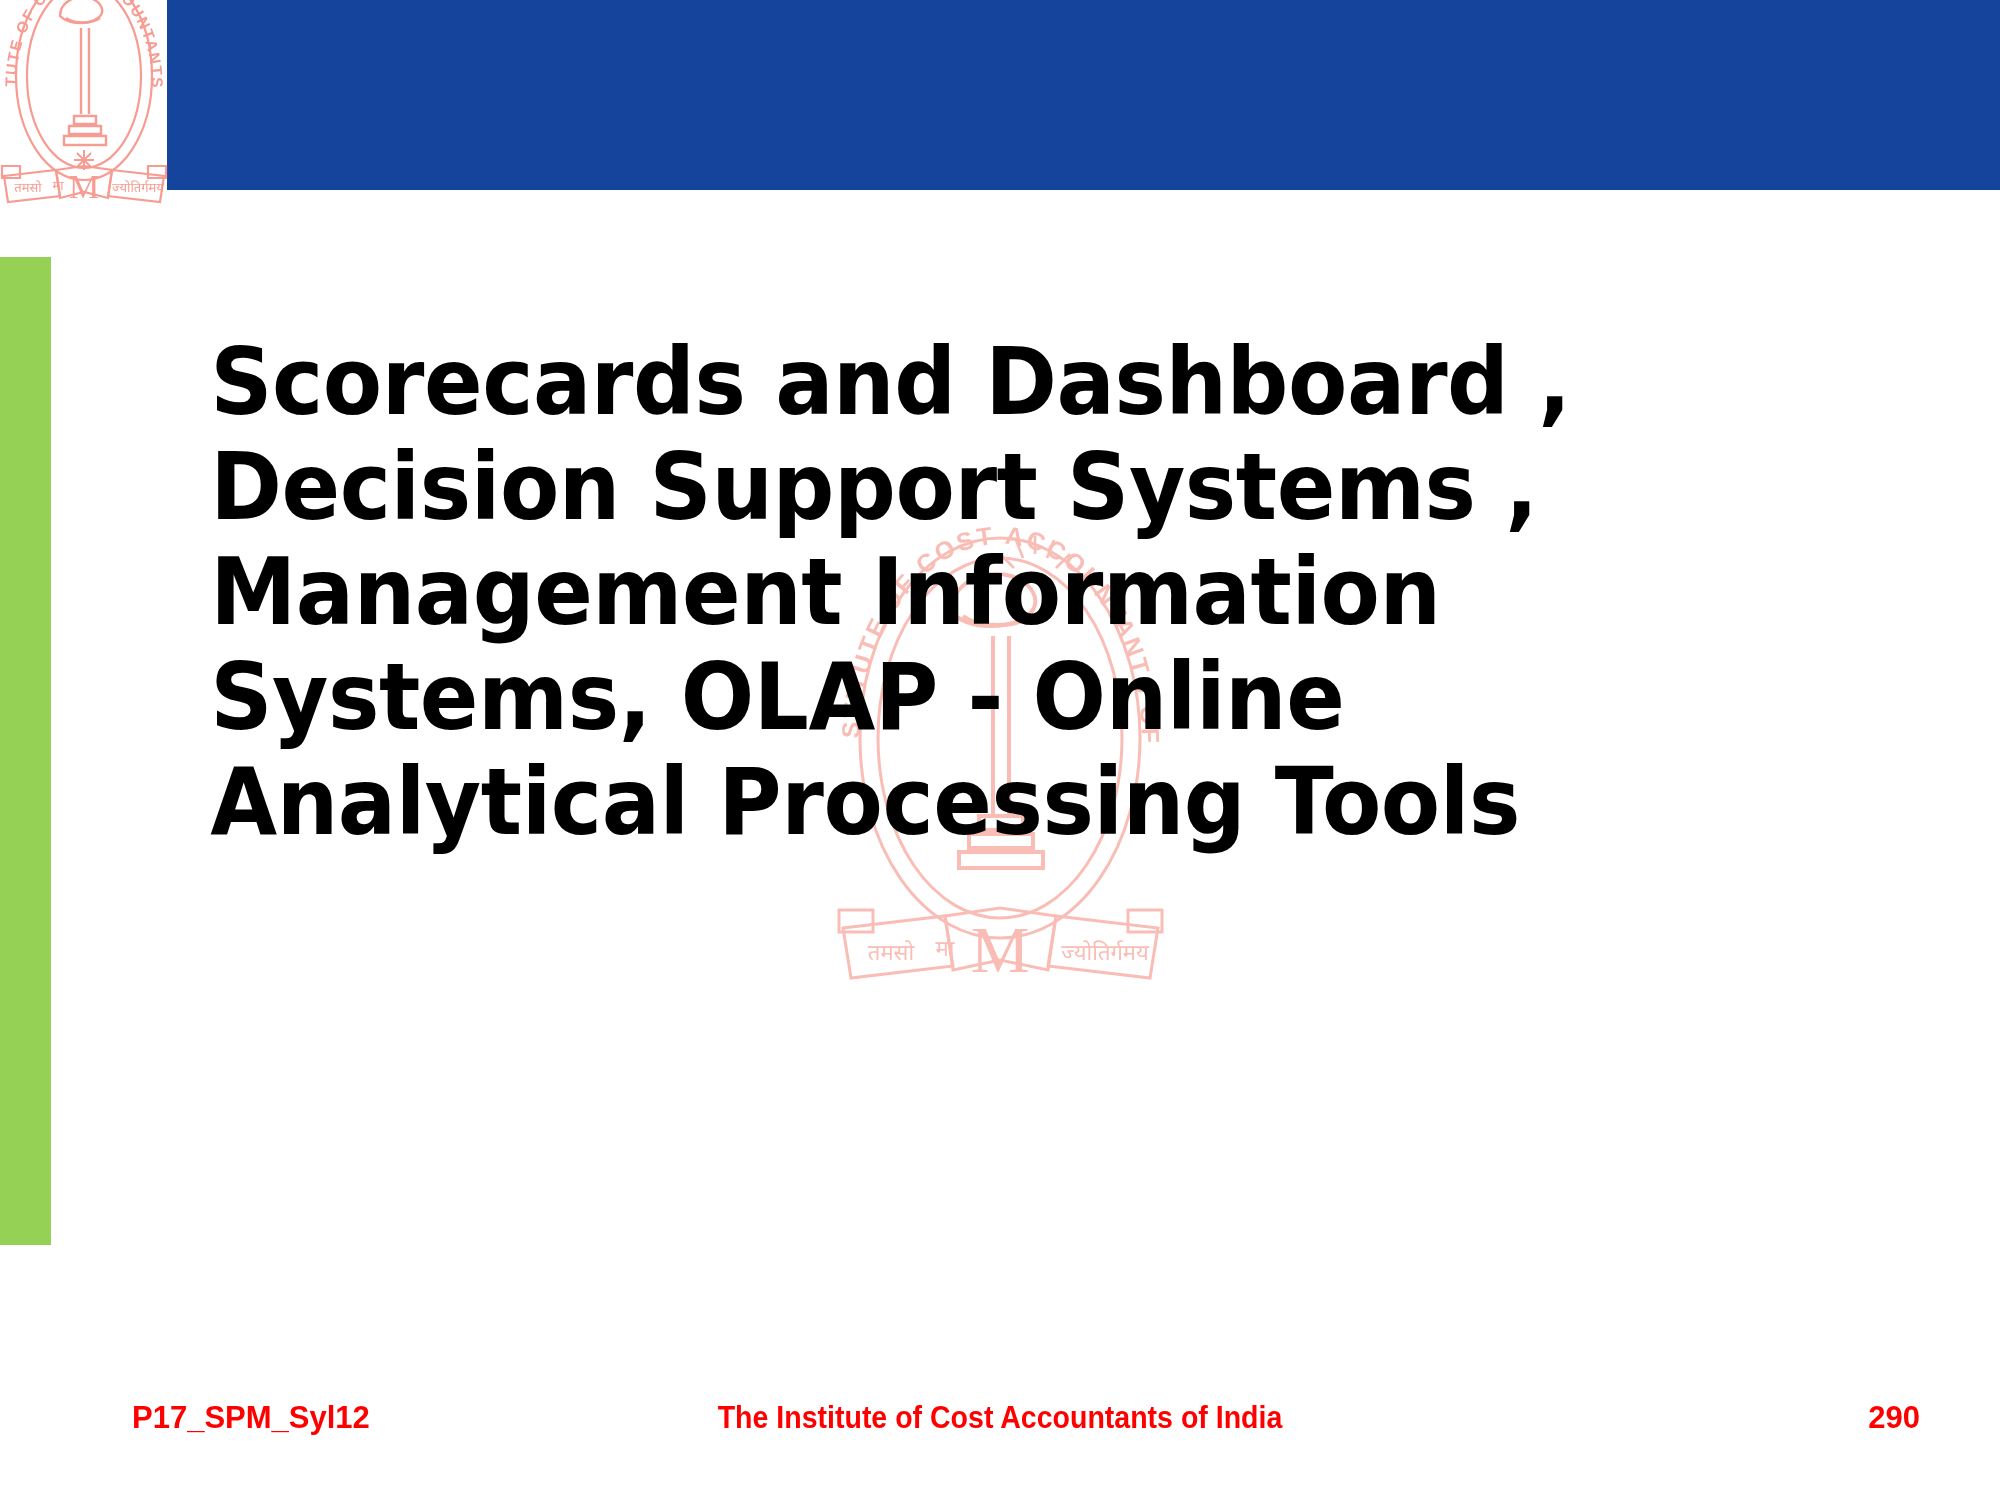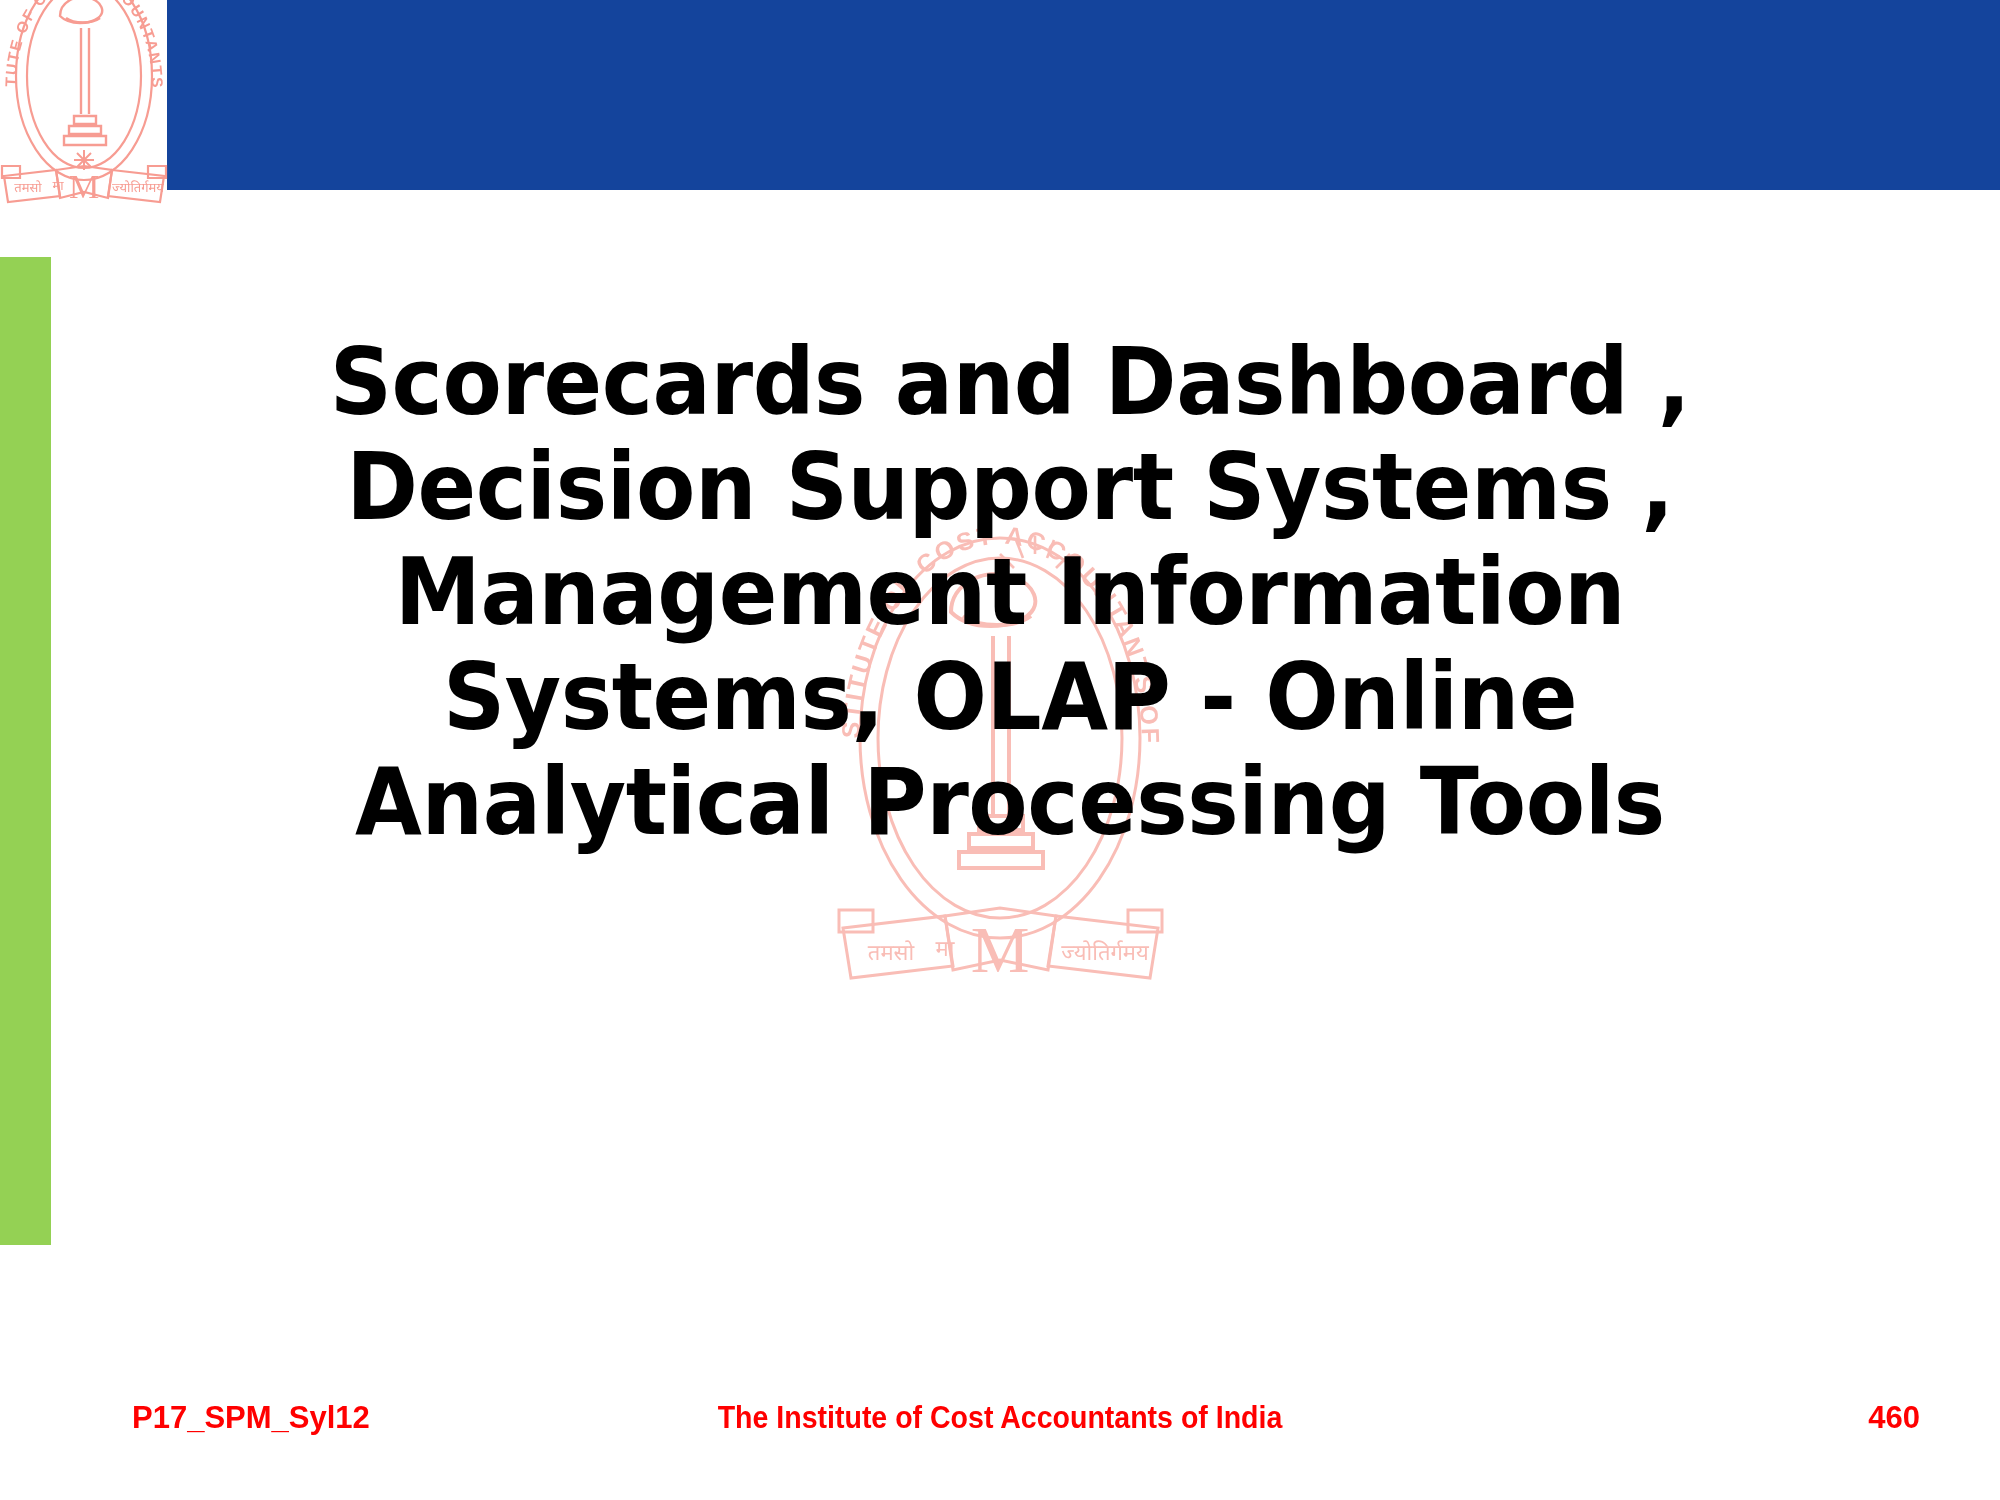--- a/index.html
+++ b/index.html
@@ -63,21 +63,20 @@
     pointer-events: none;
   }
   #watermark svg { display: block; width: 100%; height: 100%; }
 
   
   #title-block {
     position: absolute;
     left: 150px;
     top: 330px;
     width: 1720px;
-    text-align: center;
     z-index: 5;
   }
   .title-line {
     display: block;
     color: #000000;
     font-family: "DejaVu Sans", "Liberation Sans", sans-serif;
     font-weight: bold;
     font-size: 93px;
     line-height: 105px;
     letter-spacing: -0.5px;
@@ -219,16 +218,16 @@
     <span class="title-line">Scorecards and Dashboard ,</span>
     <span class="title-line">Decision Support Systems ,</span>
     <span class="title-line">Management Information</span>
     <span class="title-line">Systems, OLAP - Online</span>
     <span class="title-line">Analytical Processing Tools</span>
   </div>
 
   <div id="footer">
     <div class="footer-text" id="footer-code">P17_SPM_Syl12</div>
     <div class="footer-text" id="footer-org">The Institute of Cost Accountants of India</div>
-    <div class="footer-text" id="footer-page">460</div>
+    <div class="footer-text" id="footer-page">290</div>
   </div>
 
 </div>
 
 </body></html>

